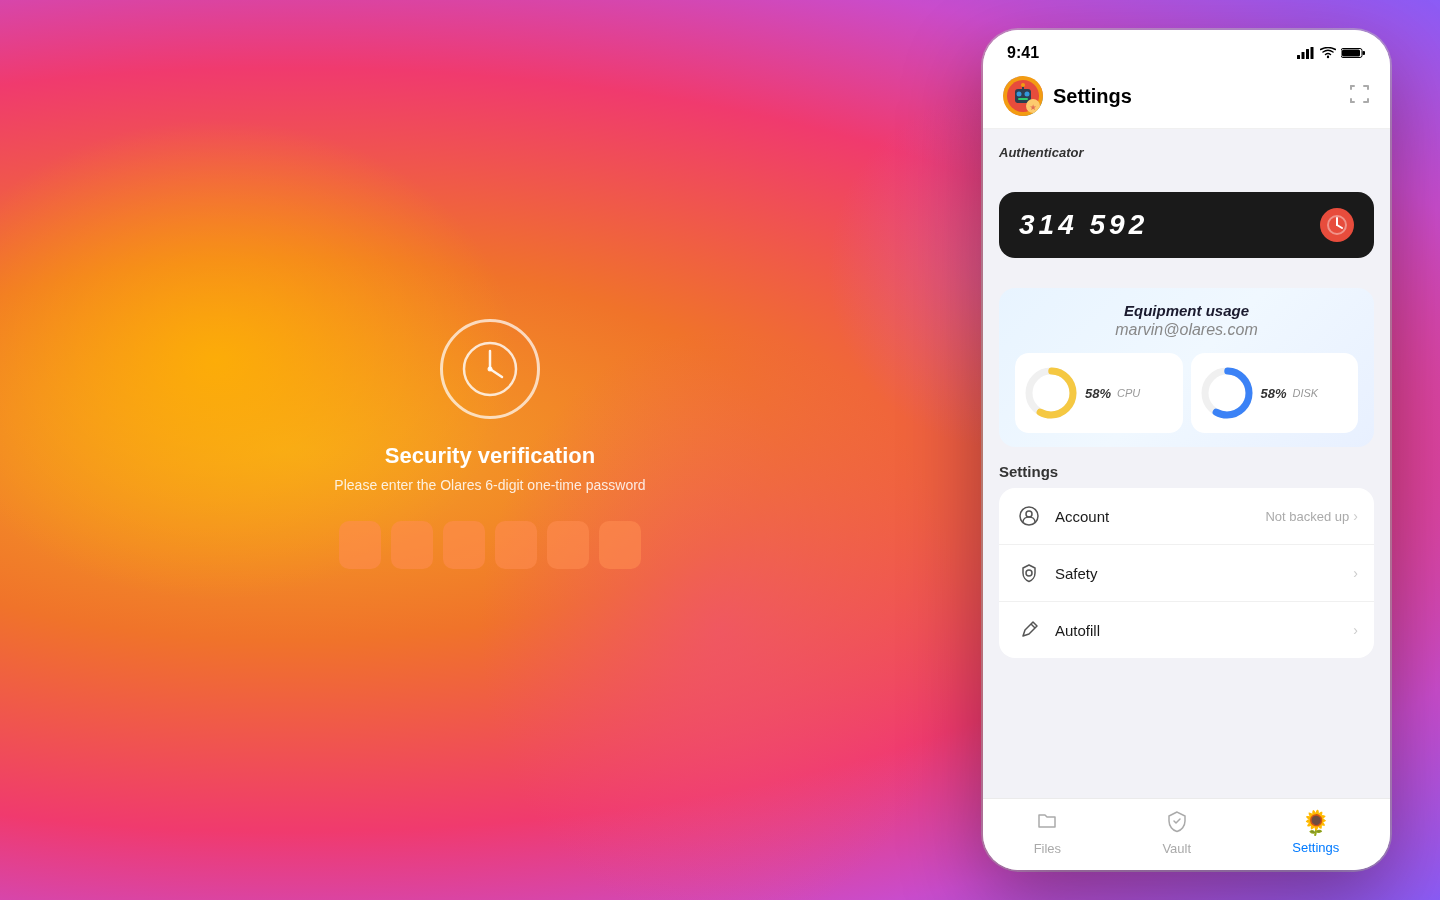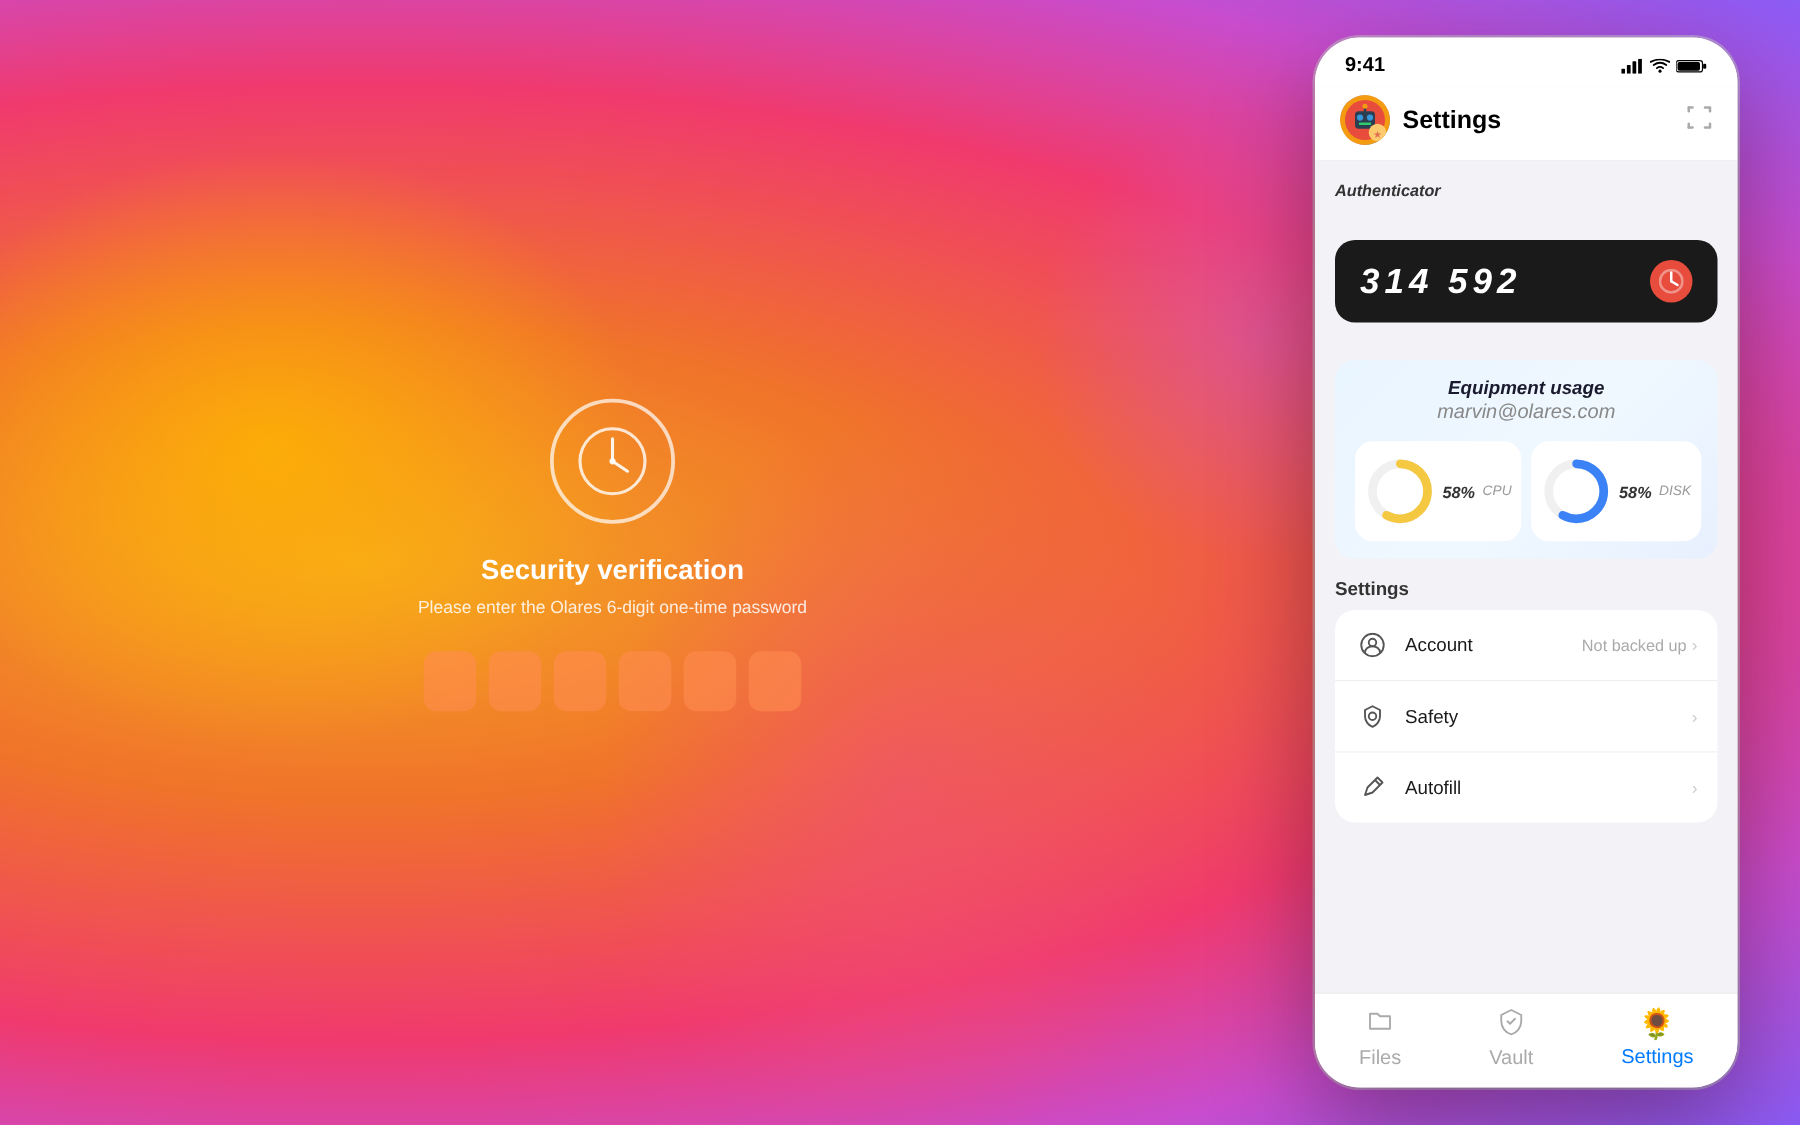--- a/index.html
+++ b/index.html
@@ -80,21 +80,21 @@
       border-radius: 10px;
       background: rgba(255,140,80,0.6);
       border: none;
     }
 
     
     .phone {
       position: absolute;
       right: 50px;
       top: 30px;
-      width: 338px;
+      width: 407px;
       height: 840px;
       background: #f5f5f7;
       border-radius: 36px;
       box-shadow: 0 30px 80px rgba(0,0,0,0.35), 0 0 0 2px rgba(200,200,200,0.5);
       overflow: hidden;
       z-index: 2;
       display: flex;
       flex-direction: column;
     }
 
@@ -309,21 +309,21 @@
       display: flex;
       flex-direction: column;
       align-items: center;
       gap: 3px;
       cursor: pointer;
     }
     .tab-icon {
       font-size: 20px;
     }
     .tab-label {
-      font-size: 16px;
+      font-size: 13px;
       color: #aaa;
     }
     .tab-label.active {
       color: #007AFF;
     }
     .tab-icon.active {
       color: #007AFF;
     }
 
     

